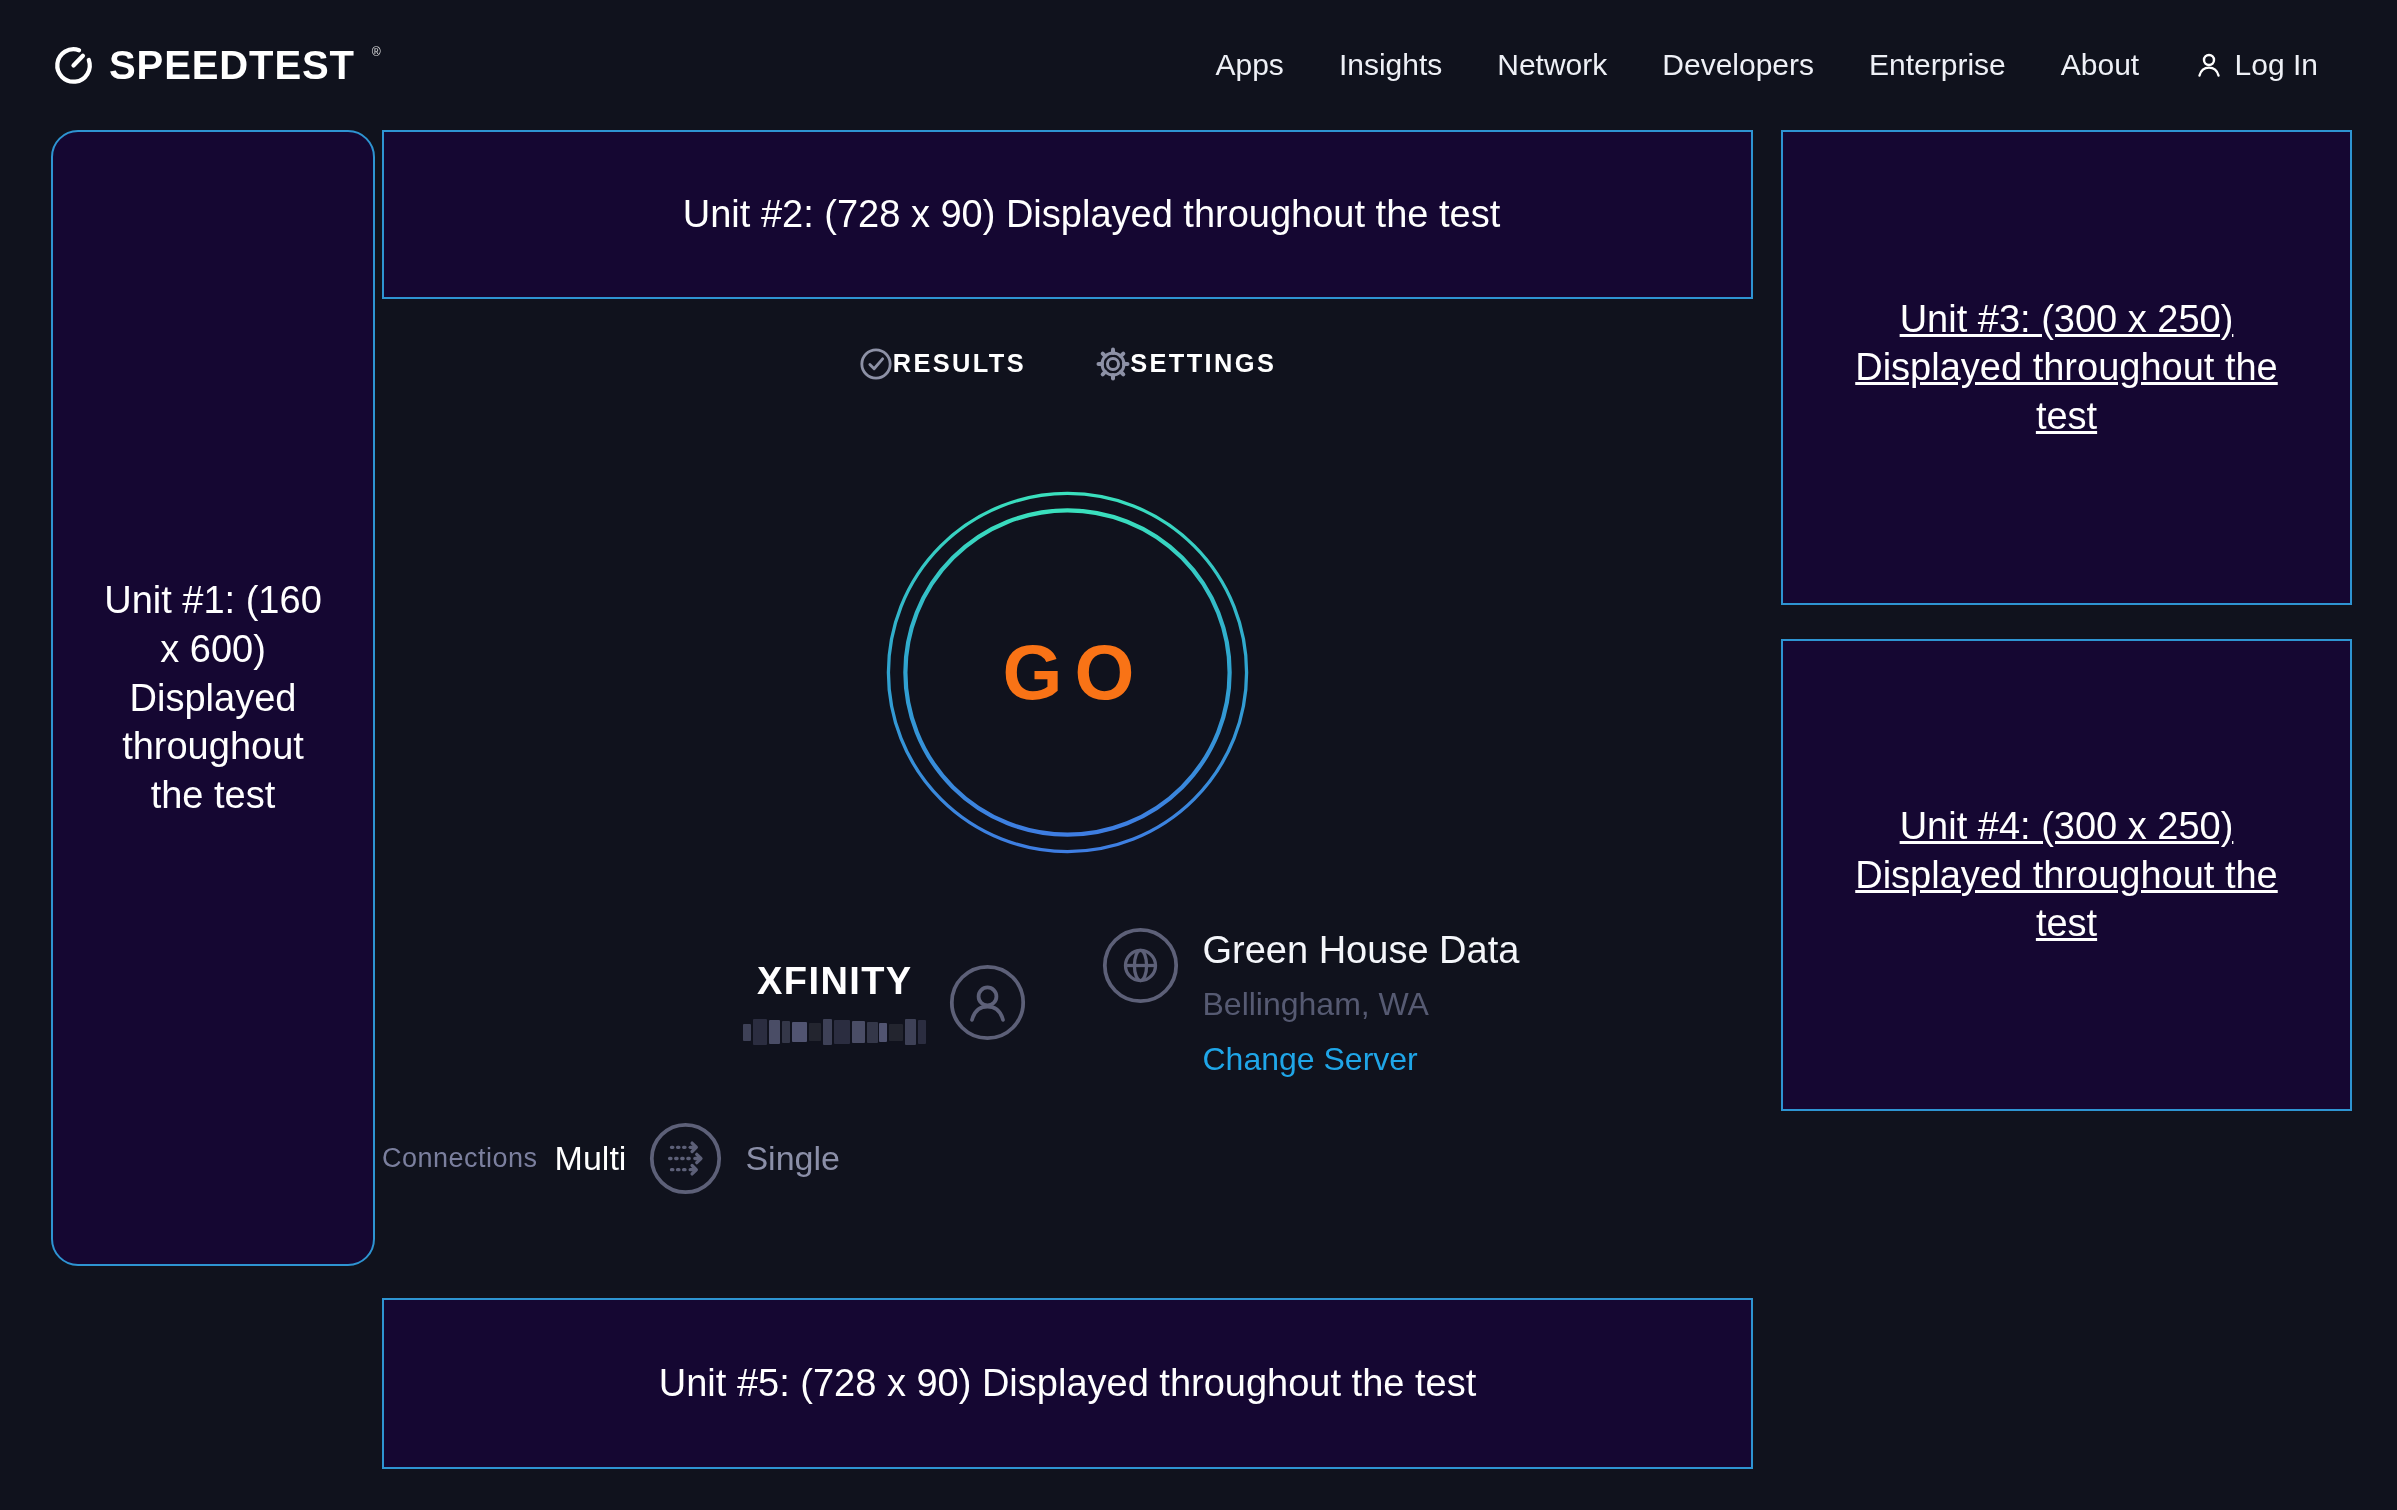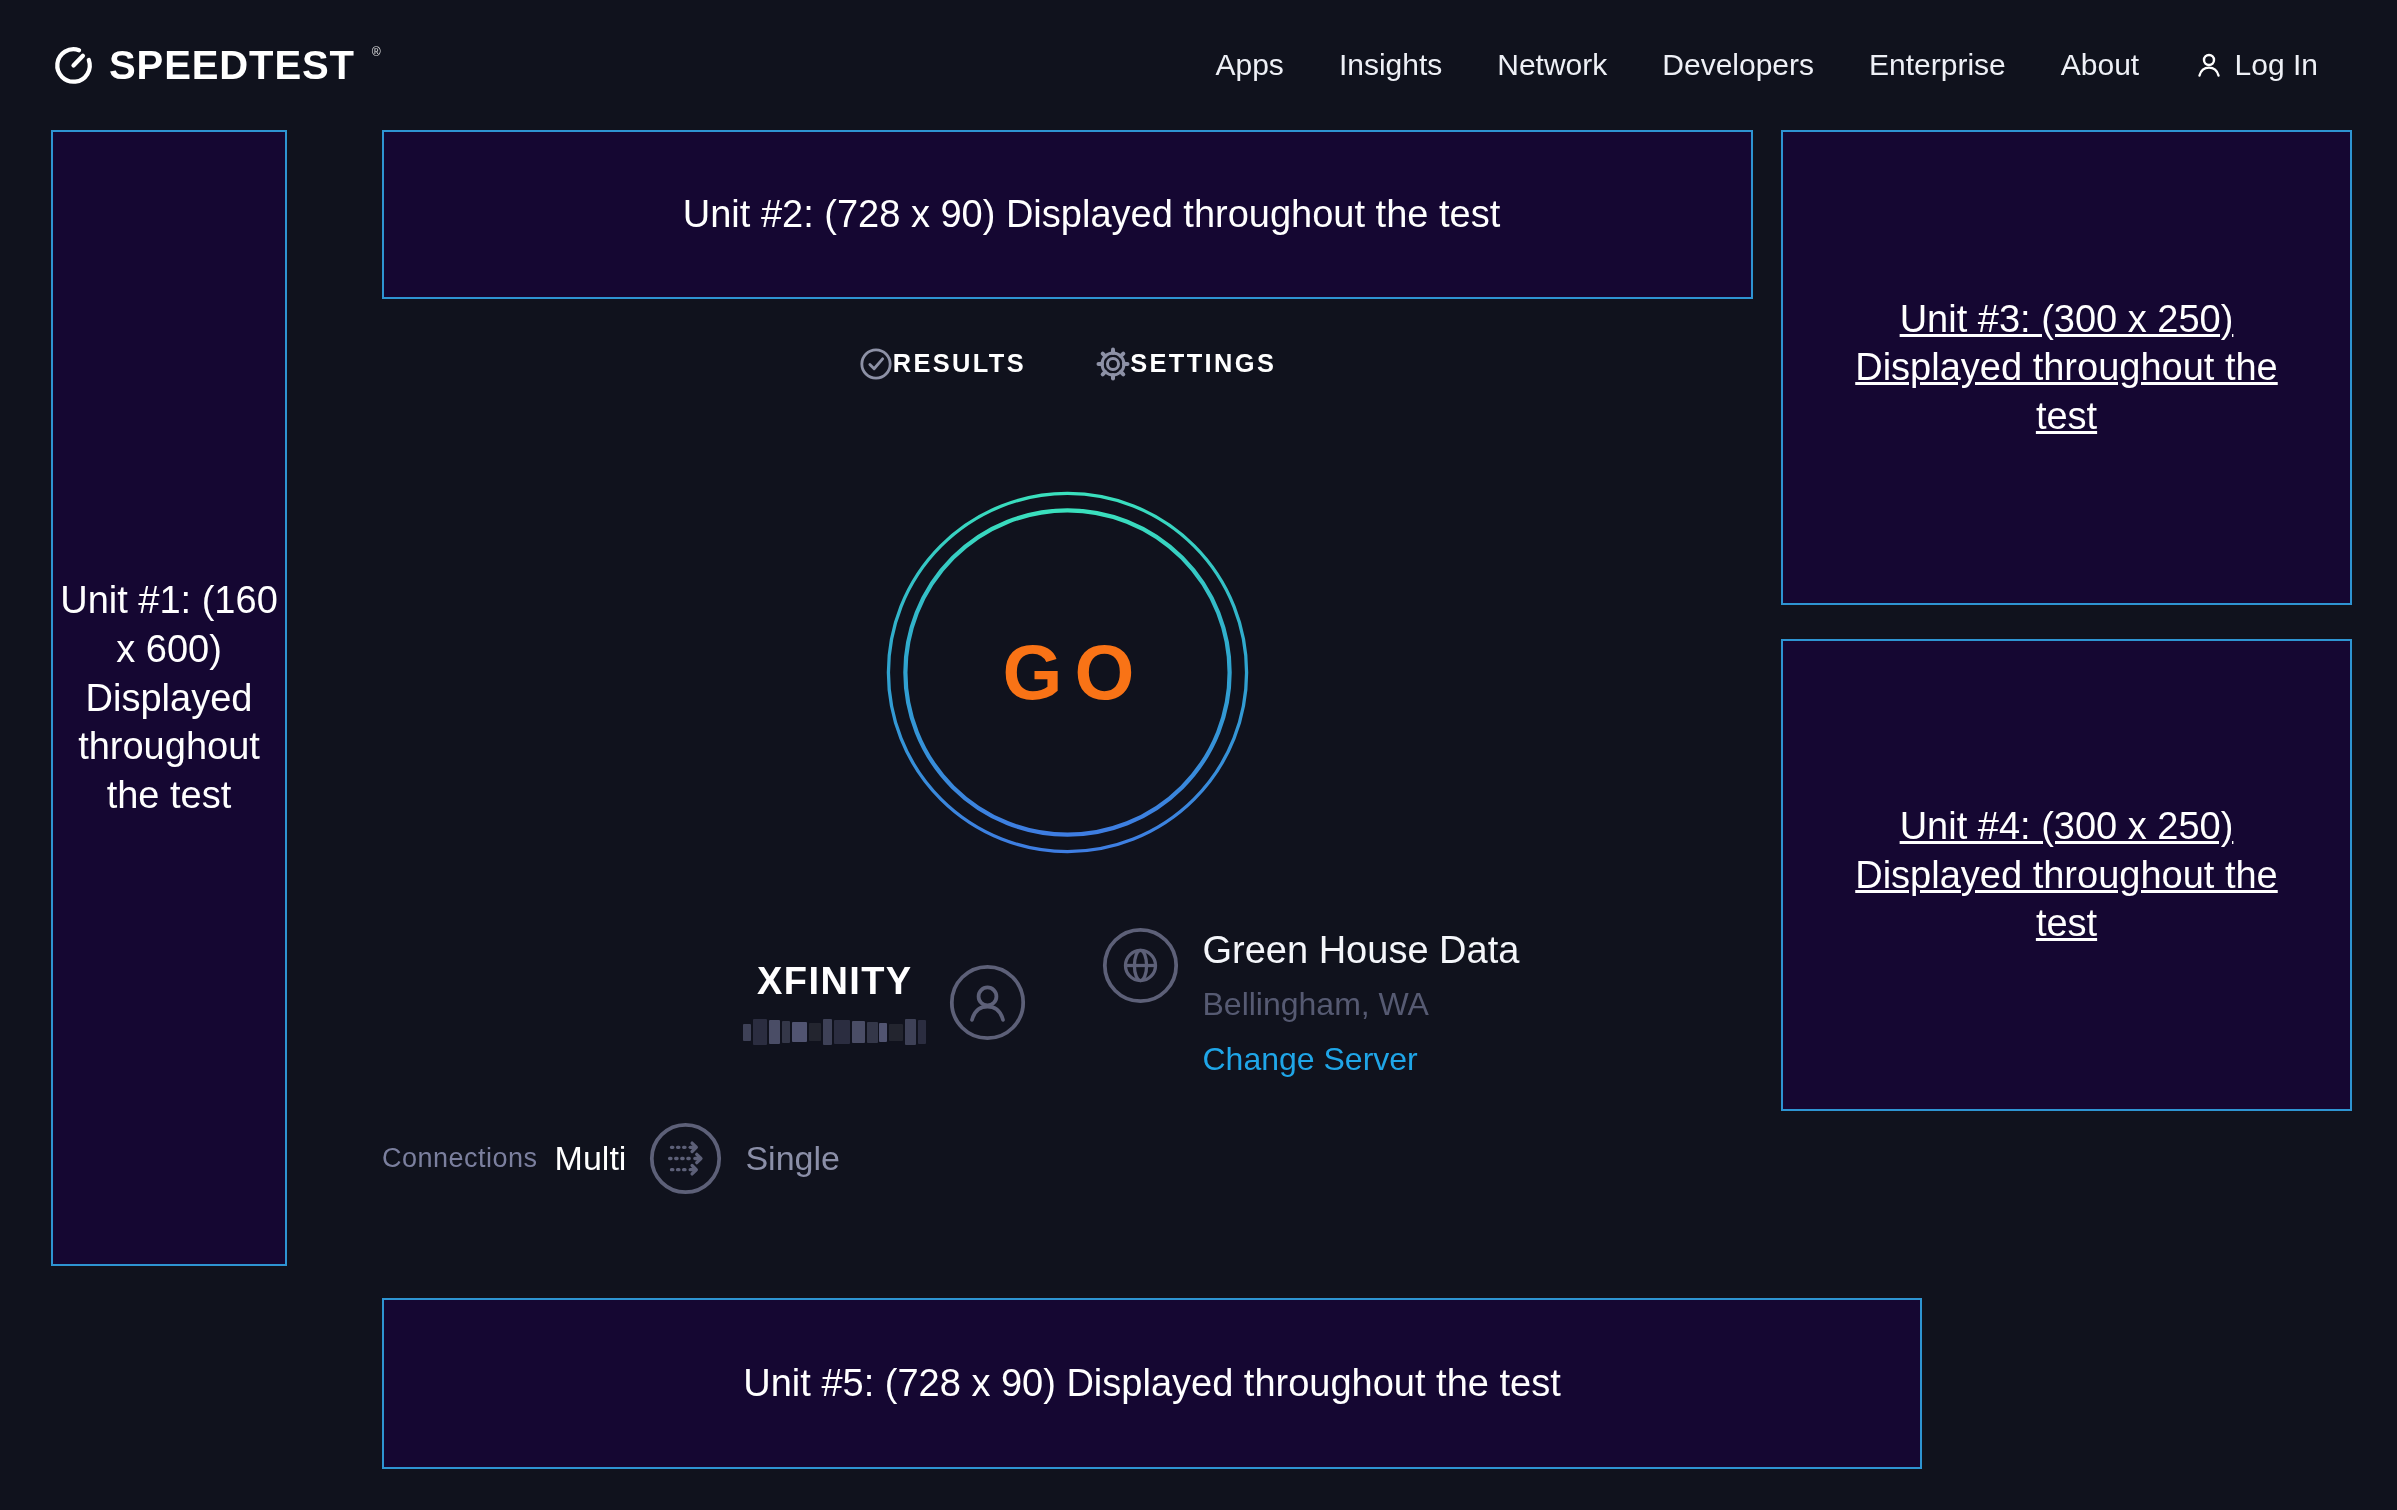--- a/index.html
+++ b/index.html
@@ -24,25 +24,25 @@
   .nav-link { color:#eef0f6; font-size:30px; text-decoration:none; cursor:pointer; }
   .login { display:flex; align-items:center; gap:10.4px; cursor:pointer; }
   .login svg { width:30px; height:30px; display:block; }
 
   
   .ad {
     position:absolute; background:#150732; border:2.8px solid #2e94d2;
     display:flex; align-items:center; justify-content:center;
     color:#ffffff; font-size:38px; line-height:1.28; text-align:center;
   }
-  .ad-unit1 { left:51px;   top:130px;  width:236px;  height:1136px; }
+  .ad-unit1 { left:51px;   top:130px;  width:324px;  height:1136px;border-radius:27px; }
   .ad-unit2 { left:382px;  top:130px;  width:1371px; height:169px;padding-left:48px;  }
   .ad-unit3 { left:1781px; top:130px;  width:571px;  height:475px;  }
   .ad-unit4 { left:1781px; top:639px;  width:571px;  height:472px;  }
-  .ad-unit5 { left:382px;  top:1298px; width:1540px; height:171px;  }
+  .ad-unit5 { left:382px;  top:1298px; width:1371px; height:171px;  }
   .ad-unit1 .ad-txt { max-width:230px; }
   .ad-unit3 .ad-txt, .ad-unit4 .ad-txt { max-width:433px;text-decoration:underline; }
 
   
   .tabs {
     position:absolute; left:382px; top:339px; width:1371px;
     display:flex; justify-content:center; gap:70px; padding-top:7.5px;
   }
   .tab { display:flex; align-items:center; gap:0; cursor:pointer; }
   .tab-label { color:#ffffff; font-size:25.4px; font-weight:700; letter-spacing:2.4px; }

